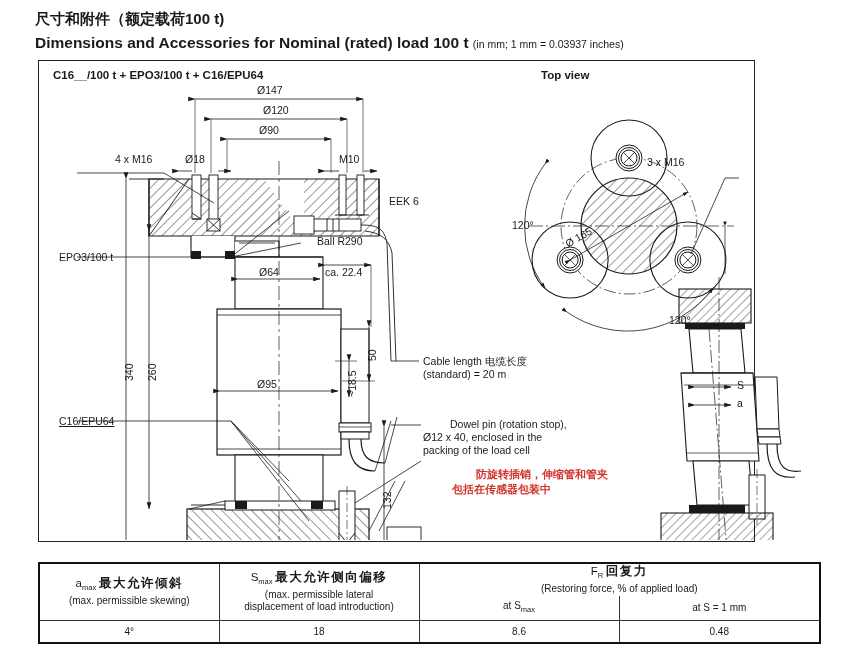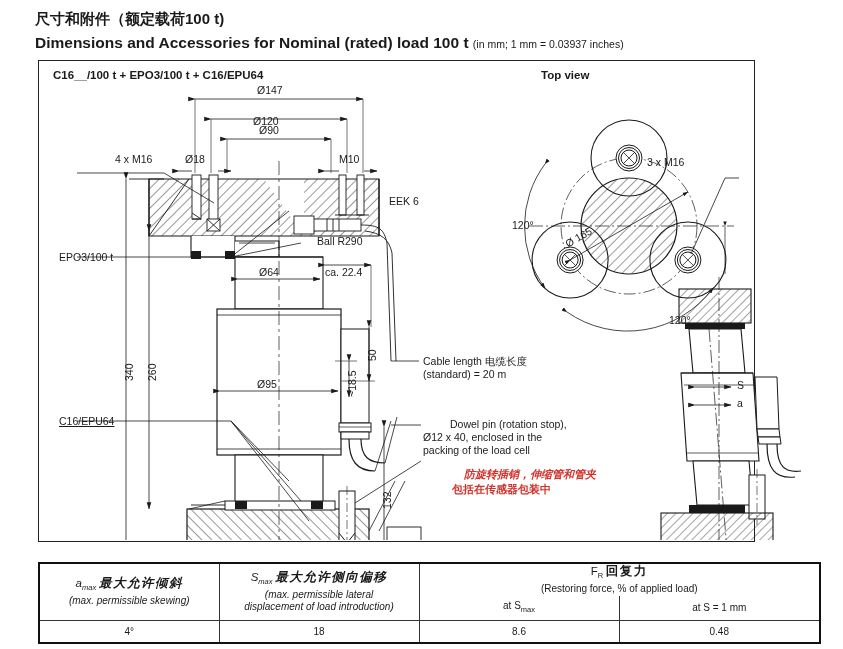--- a/index.html
+++ b/index.html
@@ -95,21 +95,21 @@
     font-weight: normal;
   }
   #spec-table .outer-l { border-left: 2px solid #111; }
   #spec-table .outer-r { border-right: 2px solid #111; }
   #spec-table .outer-t { border-top: 2px solid #111; }
   #spec-table .outer-b { border-bottom: 2px solid #111; }
   .cn-big { font-size: 12.5px; font-weight: bold; letter-spacing: 1.5px; }
   .sym { font-size: 11.5px; }
   sub { font-size: 7.5px; }
   .val-row td { font-size: 11px; height: 19px; }
-  .hdr-cell { height: 52px; font-style: italic; }
+  .hdr-cell { height: 52px; }
   .fr-top { height: 30px; border-bottom: none !important; }
   .fr-sub { height: 22px; border-top: none !important; }
 </style>
 </head>
 <body>
 
 <div id="page">
 
   <div class="title-cn">尺寸和附件（额定载荷100 t)</div>
   <div class="title-en">
@@ -401,21 +401,21 @@
           <line x1="16" y1="116" x2="52" y2="116" stroke-width="0.8" marker-start="url(#arr)" marker-end="url(#arr)"></line>
         </g>
 
       </g>
     </svg>
 
     <div class="lbl bold" style="left:14px; top:8px;">C16__/100 t + EPO3/100 t + C16/EPU64</div>
     <div class="lbl bold" style="left:502px; top:8px;">Top view</div>
 
     <div class="lbl" style="left:218px; top:23px;">Ø147</div>
-    <div class="lbl" style="left:214px; top:43px;margin-top:11px;">Ø120</div>
+    <div class="lbl" style="left:224px; top:43px;">Ø120</div>
     <div class="lbl" style="left:220px; top:63px;">Ø90</div>
     <div class="lbl" style="left:146px; top:92px;">Ø18</div>
     <div class="lbl" style="left:300px; top:92px;">M10</div>
     <div class="lbl" style="left:76px; top:92px;">4 x M16</div>
     <div class="lbl" style="left:350px; top:134px;">EEK 6</div>
     <div class="lbl" style="left:278px; top:174px;">Ball R290</div>
     <div class="lbl" style="left:286px; top:205px;">ca. 22.4</div>
     <div class="lbl" style="left:220px; top:205px;">Ø64</div>
     <div class="lbl" style="left:218px; top:317px;">Ø95</div>
 
@@ -427,21 +427,21 @@
     <div class="lbl vert" style="left:327px; top:300px;">50</div>
     <div class="lbl vert" style="left:307px; top:336px;">~18.5</div>
     <div class="lbl vert" style="left:342px; top:448px;">132</div>
 
     <div class="lbl" style="left:384px; top:294px;">Cable length 电缆长度</div>
     <div class="lbl" style="left:384px; top:307px;">(standard) = 20 m</div>
 
     <div class="lbl" style="left:384px; top:357px;padding-left:27px;">Dowel pin (rotation stop),</div>
     <div class="lbl" style="left:384px; top:370px;">Ø12 x 40, enclosed in the</div>
     <div class="lbl" style="left:384px; top:383px;">packing of the load cell</div>
-    <div class="lbl cn-red" style="left:425px; top:406px;font-style:italic;">防旋转插销，伸缩管和管夹</div>
+    <div class="lbl cn-red" style="left:437px; top:406px;">防旋转插销，伸缩管和管夹</div>
     <div class="lbl cn-red" style="left:413px; top:421px;">包括在传感器包装中</div>
 
     <div class="lbl" style="left:608px; top:95px;">3 x M16</div>
     <div class="lbl" style="left:473px; top:158px;">120°</div>
     <div class="lbl" style="left:630px; top:253px;">120°</div>
     <div class="lbl" style="left:524px; top:178px; transform:rotate(-30deg); transform-origin:0 0;">Ø 165</div>
 
     <div class="lbl" style="left:698px; top:318px;">S</div>
     <div class="lbl" style="left:698px; top:336px;">a</div>
   </div>

